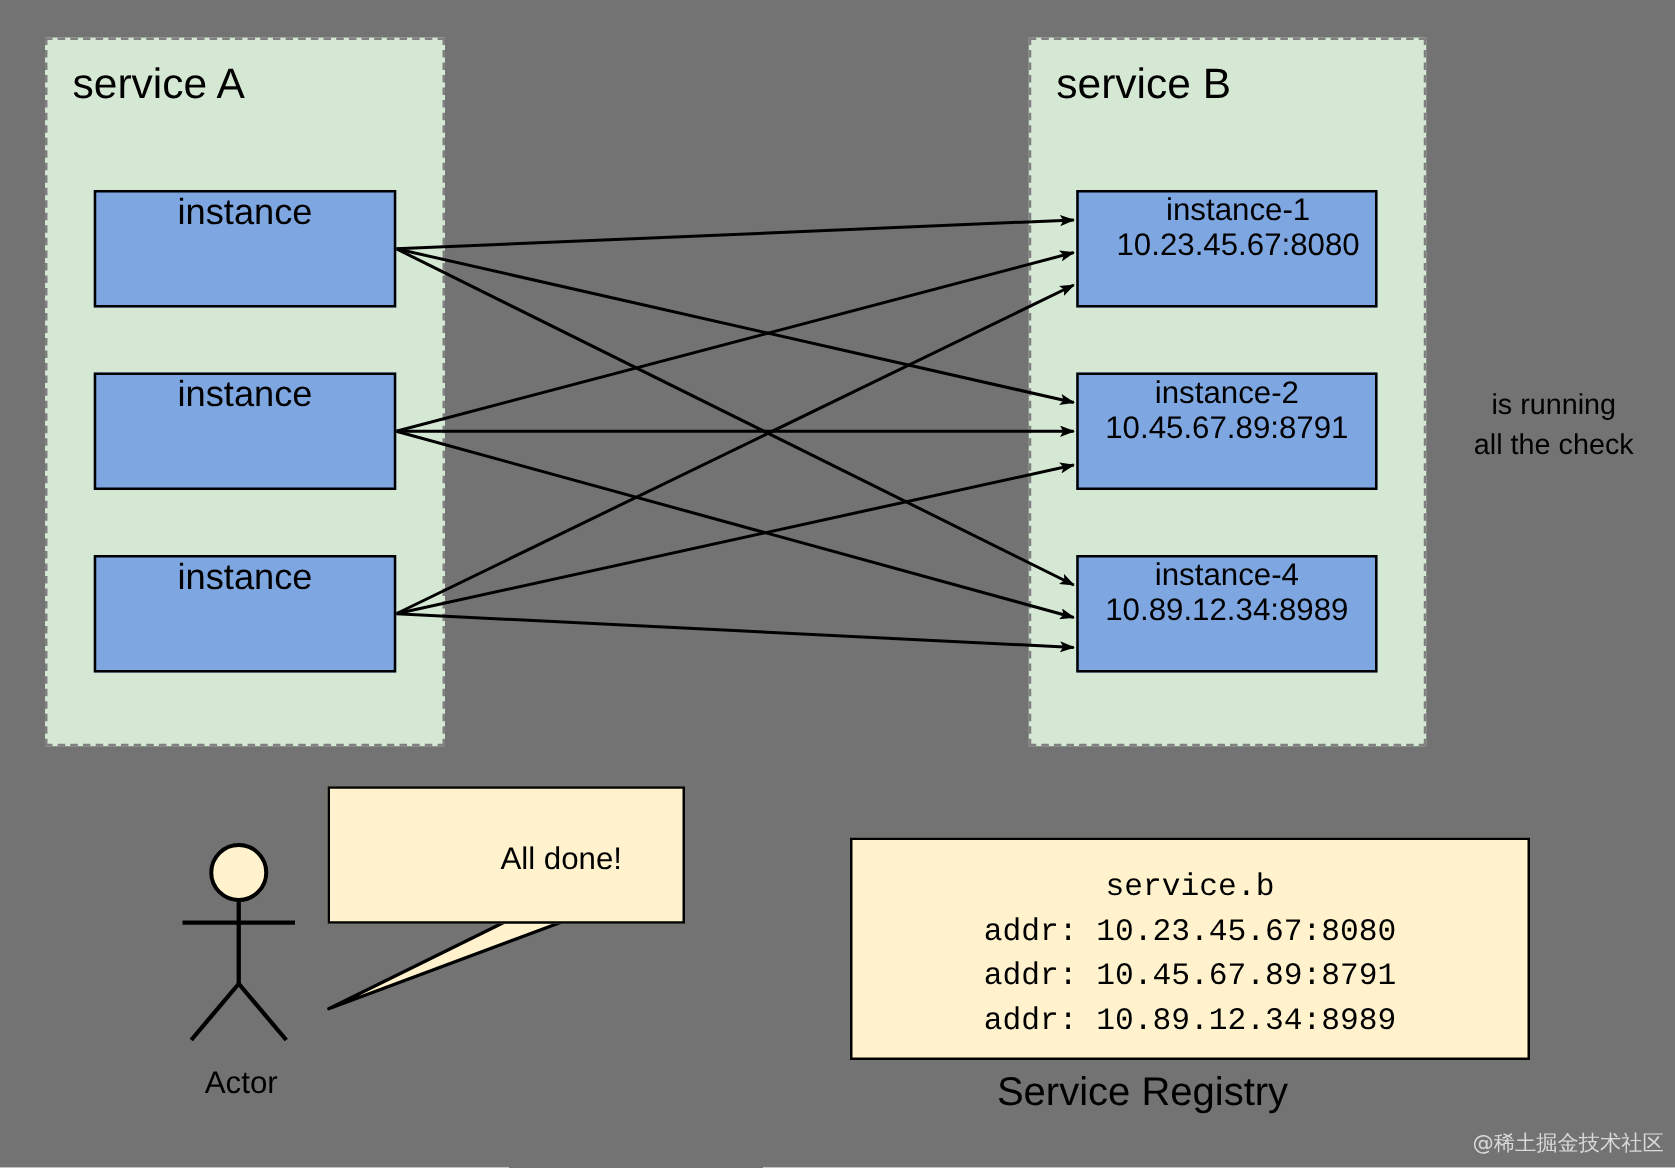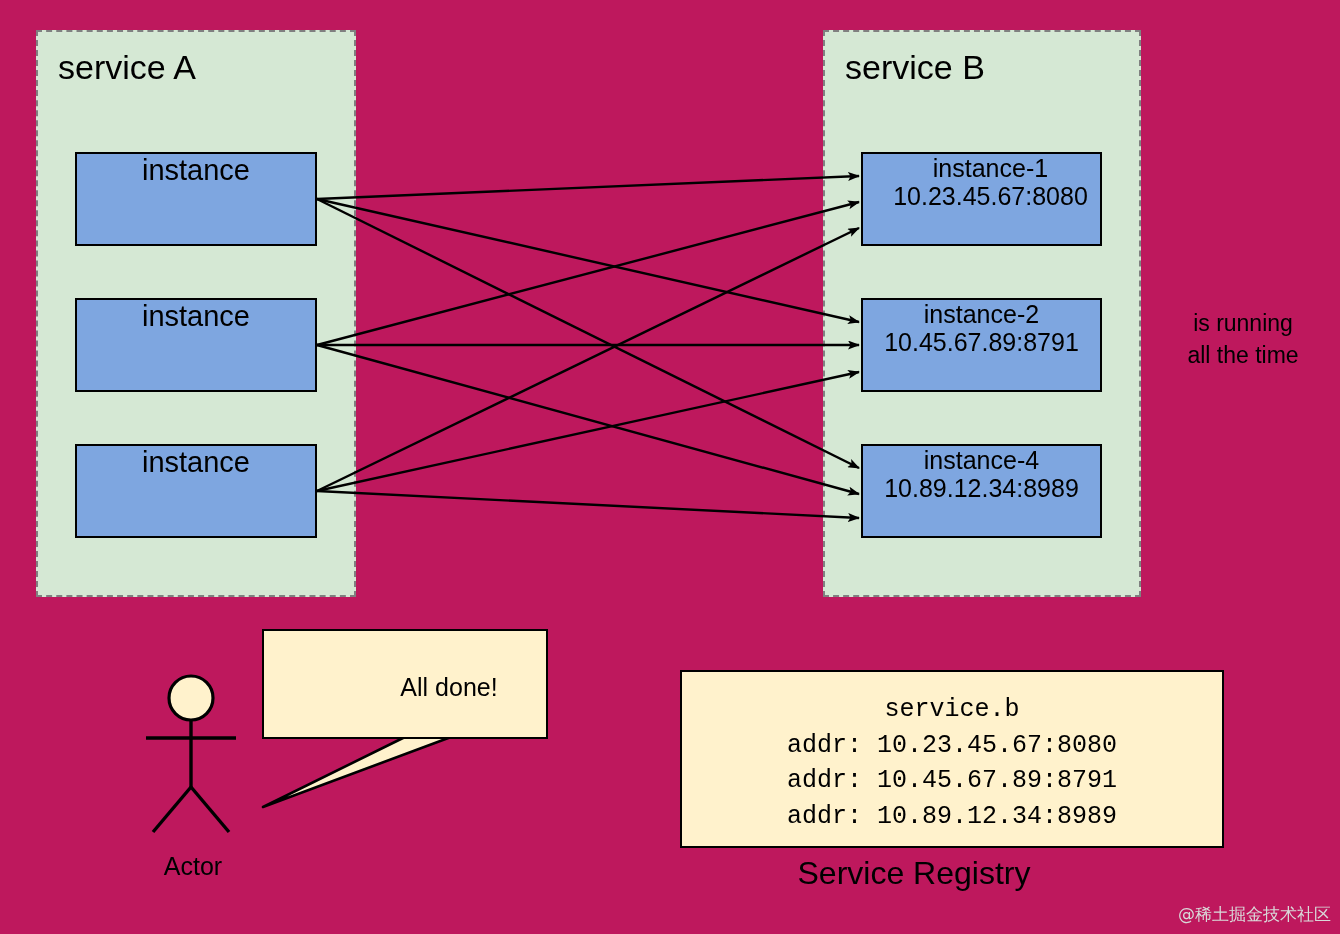--- a/index.html
+++ b/index.html
@@ -7,21 +7,21 @@
     padding: 0;
     background: #ffffff;
   }
   body {
     font-family: "Liberation Sans", sans-serif;
   }
   #canvas {
     position: relative;
     width: 1340px;
     height: 934px;
-    background: #be185d;
+    background: #737373;
     overflow: hidden;
   }
   #wires {
     position: absolute;
     left: 0;
     top: 0;
     width: 1340px;
     height: 934px;
     pointer-events: none;
   }
@@ -156,21 +156,21 @@
     <span class="l1">instance-2</span>
     <span class="l2">10.45.67.89:8791</span>
   </div>
   <div class="inst-box" style="left:861px; top:444px; width:241px; height:94px;">
     <span class="l1">instance-4</span>
     <span class="l2">10.89.12.34:8989</span>
   </div>
 
   <div class="note-text" style="left:1150px; top:308px; width:186px;">
     <div>is running</div>
-    <div>all the time</div>
+    <div>all the check</div>
   </div>
 
   <svg width="130" height="180" style="position:absolute; left:128px; top:666px;" viewBox="0 0 130 180">
     <circle cx="63" cy="32" r="22" fill="#fff2cc" stroke="#000000" stroke-width="3.2"></circle>
     <line x1="18" y1="72" x2="108" y2="72" stroke="#000000" stroke-width="3.4"></line>
     <line x1="63" y1="54" x2="63" y2="121" stroke="#000000" stroke-width="3.4"></line>
     <line x1="63" y1="121" x2="25" y2="166" stroke="#000000" stroke-width="3.4"></line>
     <line x1="63" y1="121" x2="101" y2="166" stroke="#000000" stroke-width="3.4"></line>
   </svg>
   <div class="actor-label" style="left:128px; top:852px; width:130px;text-align:center;">Actor</div>

